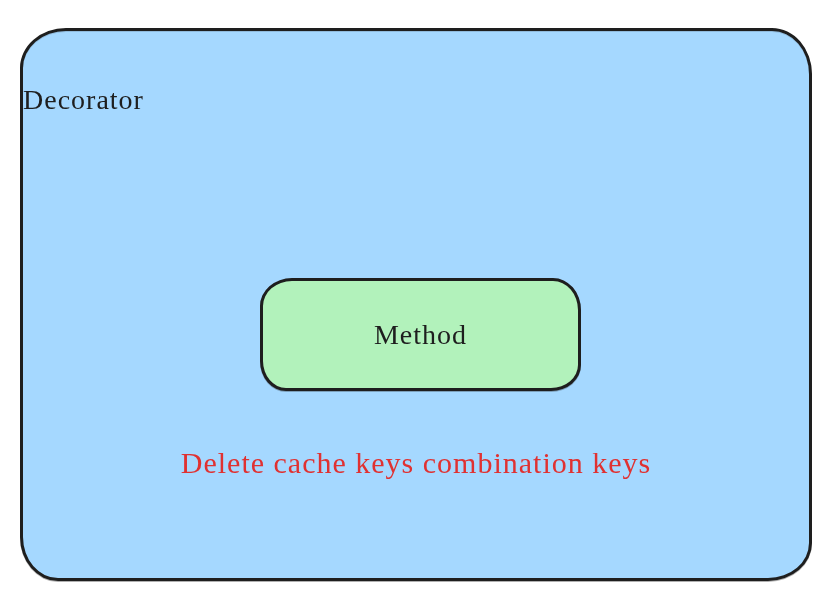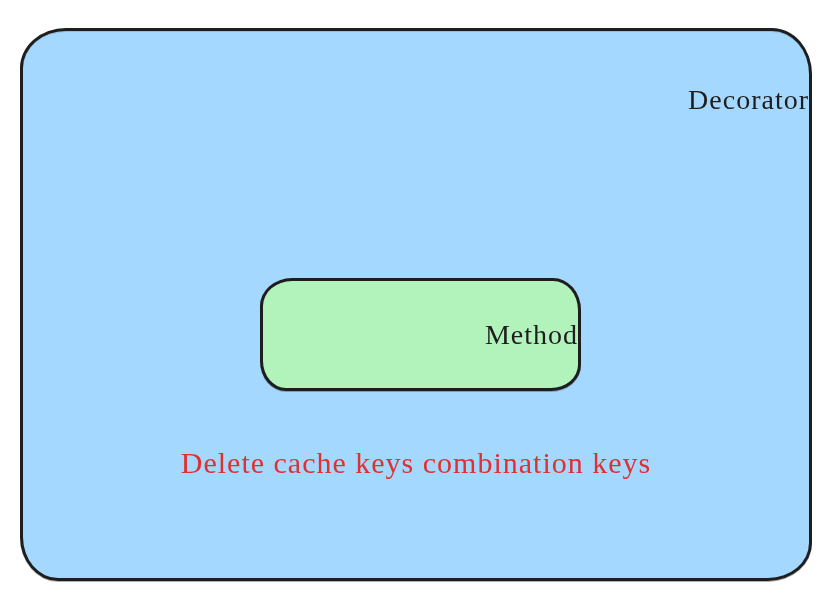--- a/index.html
+++ b/index.html
@@ -32,40 +32,40 @@
     background: #a5d8ff;
     border: 3px solid #1e1e1e;
     border-radius: 46px 40px 44px 38px / 40px 46px 38px 44px;
     box-shadow: 0 1px 0 0 rgba(30,30,30,0.35), inset 0 1px 0 0 rgba(30,30,30,0.15);
   }
   .outer-label {
     position: absolute;
     left: 0;
     top: 52px;
     width: 100%;
-    text-align: right;
+    text-align: left;
     font-size: 28px;
     line-height: 34px;
     color: #1e1e1e;
     letter-spacing: 1px;
   }
   
   .inner-box {
     position: absolute;
     left: 237px;
     top: 247px;
     width: 321px;
     height: 113px;
     box-sizing: border-box;
     background: #b2f2bb;
     border: 3px solid #1e1e1e;
     border-radius: 32px 28px 30px 26px / 28px 32px 26px 30px;
     display: flex;
     align-items: center;
-    justify-content: flex-end;
+    justify-content: center;
     box-shadow: 0 1px 0 0 rgba(30,30,30,0.3);
   }
   .inner-label {
     font-size: 28px;
     line-height: 34px;
     color: #1e1e1e;
     letter-spacing: 1px;
     text-align: center;
   }
   

